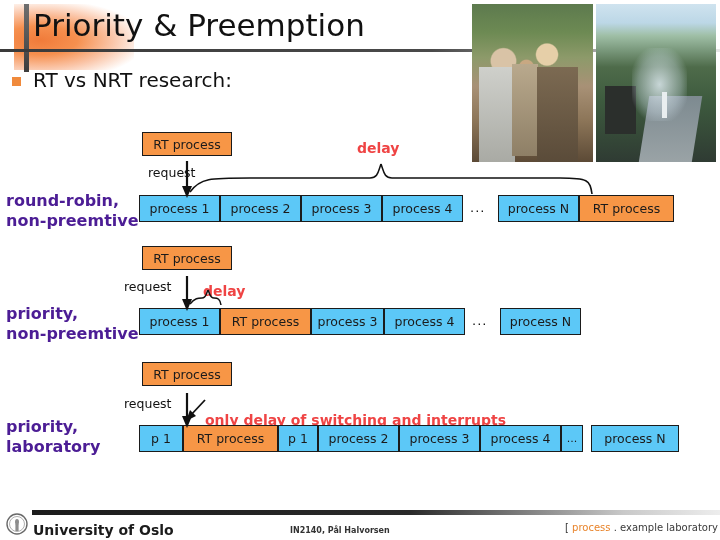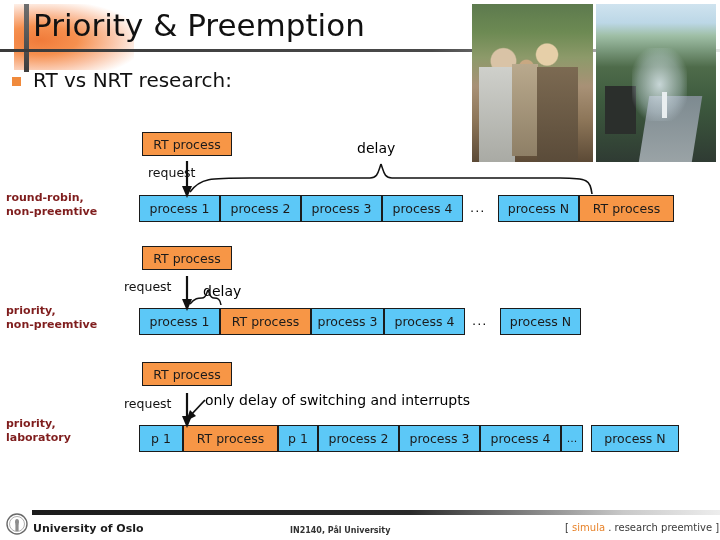--- a/index.html
+++ b/index.html
@@ -59,32 +59,32 @@
     white-space:nowrap;overflow:hidden;
   }
   .box.blue{background:#5cc8f7;}
   .box.orange{background:#f79646;}
   .rt-tag{
     position:absolute;box-sizing:border-box;border:1.5px solid #1b1b1b;background:#f79646;
     font-size:12.5px;color:#1b1b1b;display:flex;align-items:center;justify-content:center;
     white-space:nowrap;
   }
   .sidelabel{
-    position:absolute;font-size:11px;font-weight:bold;color:#7f1d1d;line-height:1.25;
+    position:absolute;font-size:16px;font-weight:bold;color:#4c1d95;line-height:1.25;
     white-space:nowrap;
   }
   .plain{position:absolute;font-size:12.5px;color:#111;white-space:nowrap;}
-  .plain-bold{position:absolute;font-size:14px;font-weight:normal;color:#000000;white-space:nowrap;}
+  .plain-bold{position:absolute;font-size:14px;font-weight:bold;color:#ef4444;white-space:nowrap;}
   .dots{position:absolute;font-size:13px;color:#111;letter-spacing:1px;}
   svg.overlay{position:absolute;left:0;top:0;width:720px;height:540px;pointer-events:none;}
   
   #footer-rule{position:absolute;left:32px;top:510px;width:688px;height:5px;
     background:linear-gradient(to right,#1c1c1c 0%,#2a2a2a 55%,#c9c9c9 86%,#ededed 100%);}
   #uio-logo{position:absolute;left:5px;top:511px;width:24px;height:26px;}
-  #uio-text{position:absolute;left:33px;top:522px;font-size:11px;font-weight:bold;color:#1b1b1b;white-space:nowrap;}
+  #uio-text{position:absolute;left:33px;top:522px;font-size:14px;font-weight:bold;color:#1b1b1b;white-space:nowrap;}
   #center-note{position:absolute;left:290px;top:526px;font-size:8px;font-weight:bold;color:#333;white-space:nowrap;}
   #simula{position:absolute;left:565px;top:522px;font-size:10px;color:#3a3a3a;white-space:nowrap;}
   #simula .sb{color:#3a3a3a;}
   #simula .so{color:#e8832a;}
 </style>
 </head>
 <body>
 
 <div id="title-orange-glow"></div>
 <div id="title-vbar"></div>
@@ -135,21 +135,21 @@
 
 <div class="box blue" style="left:139px;top:308px;width:81px;height:27px;">process 1</div>
 <div class="box orange" style="left:220px;top:308px;width:91px;height:27px;">RT process</div>
 <div class="box blue" style="left:311px;top:308px;width:73px;height:27px;">process 3</div>
 <div class="box blue" style="left:384px;top:308px;width:81px;height:27px;">process 4</div>
 <div class="dots" style="left:472px;top:313px;">...</div>
 <div class="box blue" style="left:500px;top:308px;width:81px;height:27px;">process N</div>
 
 <div class="rt-tag" style="left:142px;top:362px;width:90px;height:24px;">RT process</div>
 <div class="plain" style="left:124px;top:396px;">request</div>
-<div class="plain-bold" style="left:205px;top:392px;">only delay of switching and interrupts</div>
+<div class="plain-bold" style="left:205px;top:412px;">only delay of switching and interrupts</div>
 
 <div class="sidelabel" style="left:6px;top:417px;">
   <span>priority,</span><br>
   <span>laboratory</span>
 </div>
 
 <div class="box blue" style="left:139px;top:425px;width:44px;height:27px;">p 1</div>
 <div class="box orange" style="left:183px;top:425px;width:95px;height:27px;">RT process</div>
 <div class="box blue" style="left:278px;top:425px;width:40px;height:27px;">p 1</div>
 <div class="box blue" style="left:318px;top:425px;width:81px;height:27px;">process 2</div>
@@ -191,14 +191,14 @@
 </svg>
 
 <div id="footer-rule"></div>
 <svg id="uio-logo" viewBox="0 0 24 26">
   <circle cx="12" cy="13" r="10" fill="none" stroke="#6a6a6a" stroke-width="1.4"></circle>
   <circle cx="12" cy="13" r="7.5" fill="none" stroke="#9a9a9a" stroke-width="0.8"></circle>
   <ellipse cx="12" cy="11" rx="2" ry="3" fill="#8d8d8d"></ellipse>
   <rect x="10.4" y="13" width="3.2" height="7" fill="#8d8d8d"></rect>
 </svg>
 <div id="uio-text">University of Oslo</div>
-<div id="center-note">IN2140, Pål University</div>
-<div id="simula"><span class="sb">[ </span><span class="so">simula</span><span class="sb"> . research preemtive</span><span class="sb"> ]</span></div>
+<div id="center-note">IN2140, Pål Halvorsen</div>
+<div id="simula"><span class="sb">[ </span><span class="so">process</span><span class="sb"> . example laboratory</span><span class="sb"> ]</span></div>
 
 </body></html>

